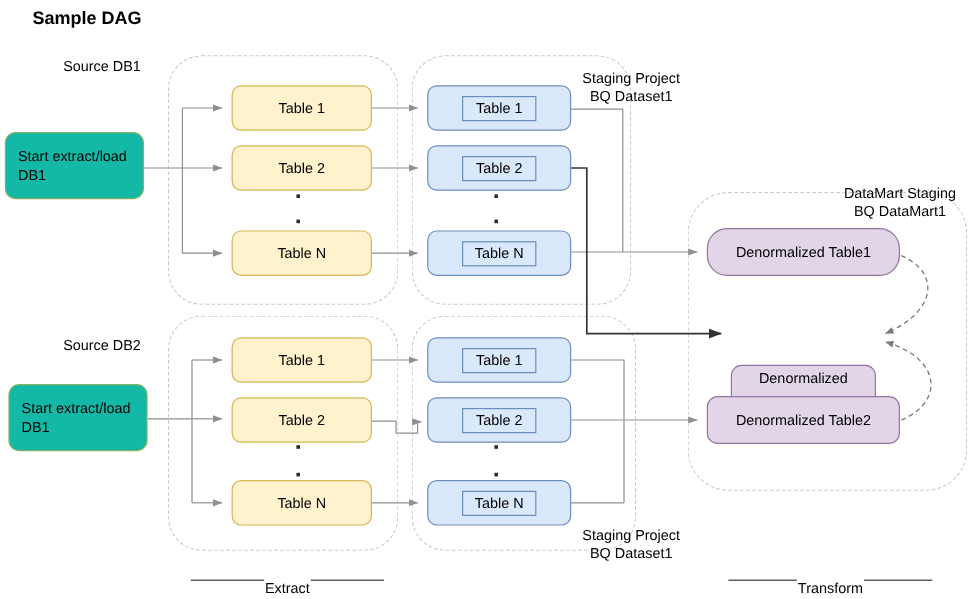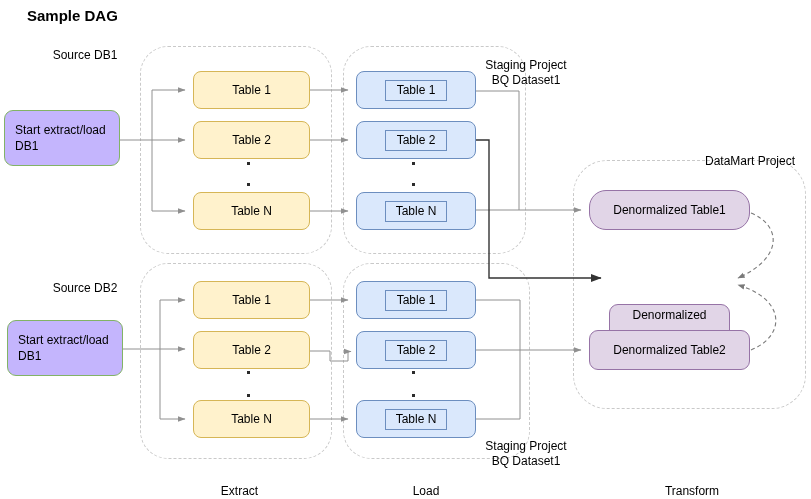--- a/index.html
+++ b/index.html
@@ -4,32 +4,32 @@
 <style>
   html,body{margin:0;padding:0;background:#fff;}
   #canvas{position:relative;width:811px;height:499px;background:#ffffff;
           font-family:"Liberation Sans","DejaVu Sans",sans-serif;font-size:12px;color:#000;overflow:hidden;}
   .abs{position:absolute;}
   #title{font-size:15px;font-weight:bold;}
   .grp{position:absolute;border:1px dashed #c9c9c9;border-radius:28px;background:transparent;z-index:0;}
   svg.wires{position:absolute;left:0;top:0;z-index:1;}
   .node{position:absolute;z-index:2;display:flex;align-items:center;justify-content:center;
         box-sizing:border-box;border-radius:8px;text-align:center;}
-  .green{background:#c4b5fd;border:1px solid #82b366;border-radius:9px;
+  .green{background:#14b8a6;border:1px solid #82b366;border-radius:9px;
          justify-content:flex-start;text-align:left;padding-left:10px;line-height:16px;}
   .yellow{background:#fff2cc;border:1px solid #d6b656;}
   .blue{background:#dae8fc;border:1px solid #6c8ebf;}
   .inner-rect{width:62px;height:21px;border:1px solid #6c8ebf;display:flex;
               align-items:center;justify-content:center;box-sizing:border-box;}
   .purple{background:#e1d5e7;border:1px solid #9673a6;border-radius:9px;}
   .purple2{flex-direction:column;line-height:20px;}
   .lbl{position:absolute;z-index:2;text-align:center;line-height:15px;}
   .dot{position:absolute;width:3px;height:3px;background:#2b2b2b;z-index:2;overflow:hidden;
        font-size:1px;color:transparent;}
-  .stage{position:absolute;z-index:2;display:flex;align-items:center;flex-direction:column;}
+  .stage{position:absolute;z-index:2;display:flex;}
   .stage .ln{flex:1;border-top:1px solid #3a3a3a;height:0;}
   .stage .tx{padding:0 1px;white-space:nowrap;}
 </style>
 </head>
 <body>
 
 <div id="canvas">
 
   <div class="grp" style="left:140px;top:46px;width:190px;height:206px;"></div>
   <div class="grp" style="left:343px;top:46px;width:181px;height:206px;"></div>
@@ -135,38 +135,34 @@
   </div>
   <div class="dot" style="left:412px;top:371px;"></div>
   <div class="dot" style="left:412px;top:394px;"></div>
 
   <div class="lbl" style="left:462px;top:439px;width:128px;">
     <div>Staging Project</div>
     <div>BQ Dataset1</div>
   </div>
 
   <div class="lbl" style="left:694px;top:154px;width:112px;">
-    <div>DataMart Project</div>
+    <div>DataMart Staging</div>
+    <div>BQ DataMart1</div>
   </div>
   <div class="node purple" style="left:589px;top:190px;width:161px;height:40px;border-radius:17px;">Denormalized Table1</div>
   <div class="node purple purple2" style="left:609px;top:259px;width:121px;height:42px;margin-top:45px;">
     <div>Denormalized</div>
     <div>Table_all</div>
   </div>
   <div class="node purple" style="left:589px;top:330px;width:161px;height:40px;">Denormalized Table2</div>
 
   <div class="stage" style="left:159px;top:483px;width:161px;">
     <span class="ln"></span>
     <span class="tx">Extract</span>
     <span class="ln"></span>
   </div>
-  <div class="stage" style="left:347px;top:483px;width:158px;">
-    <span class="ln"></span>
-    <span class="tx">Load</span>
-    <span class="ln"></span>
-  </div>
   <div class="stage" style="left:607px;top:483px;width:170px;">
     <span class="ln"></span>
     <span class="tx">Transform</span>
     <span class="ln"></span>
   </div>
 
 </div>
 
 </body></html>

